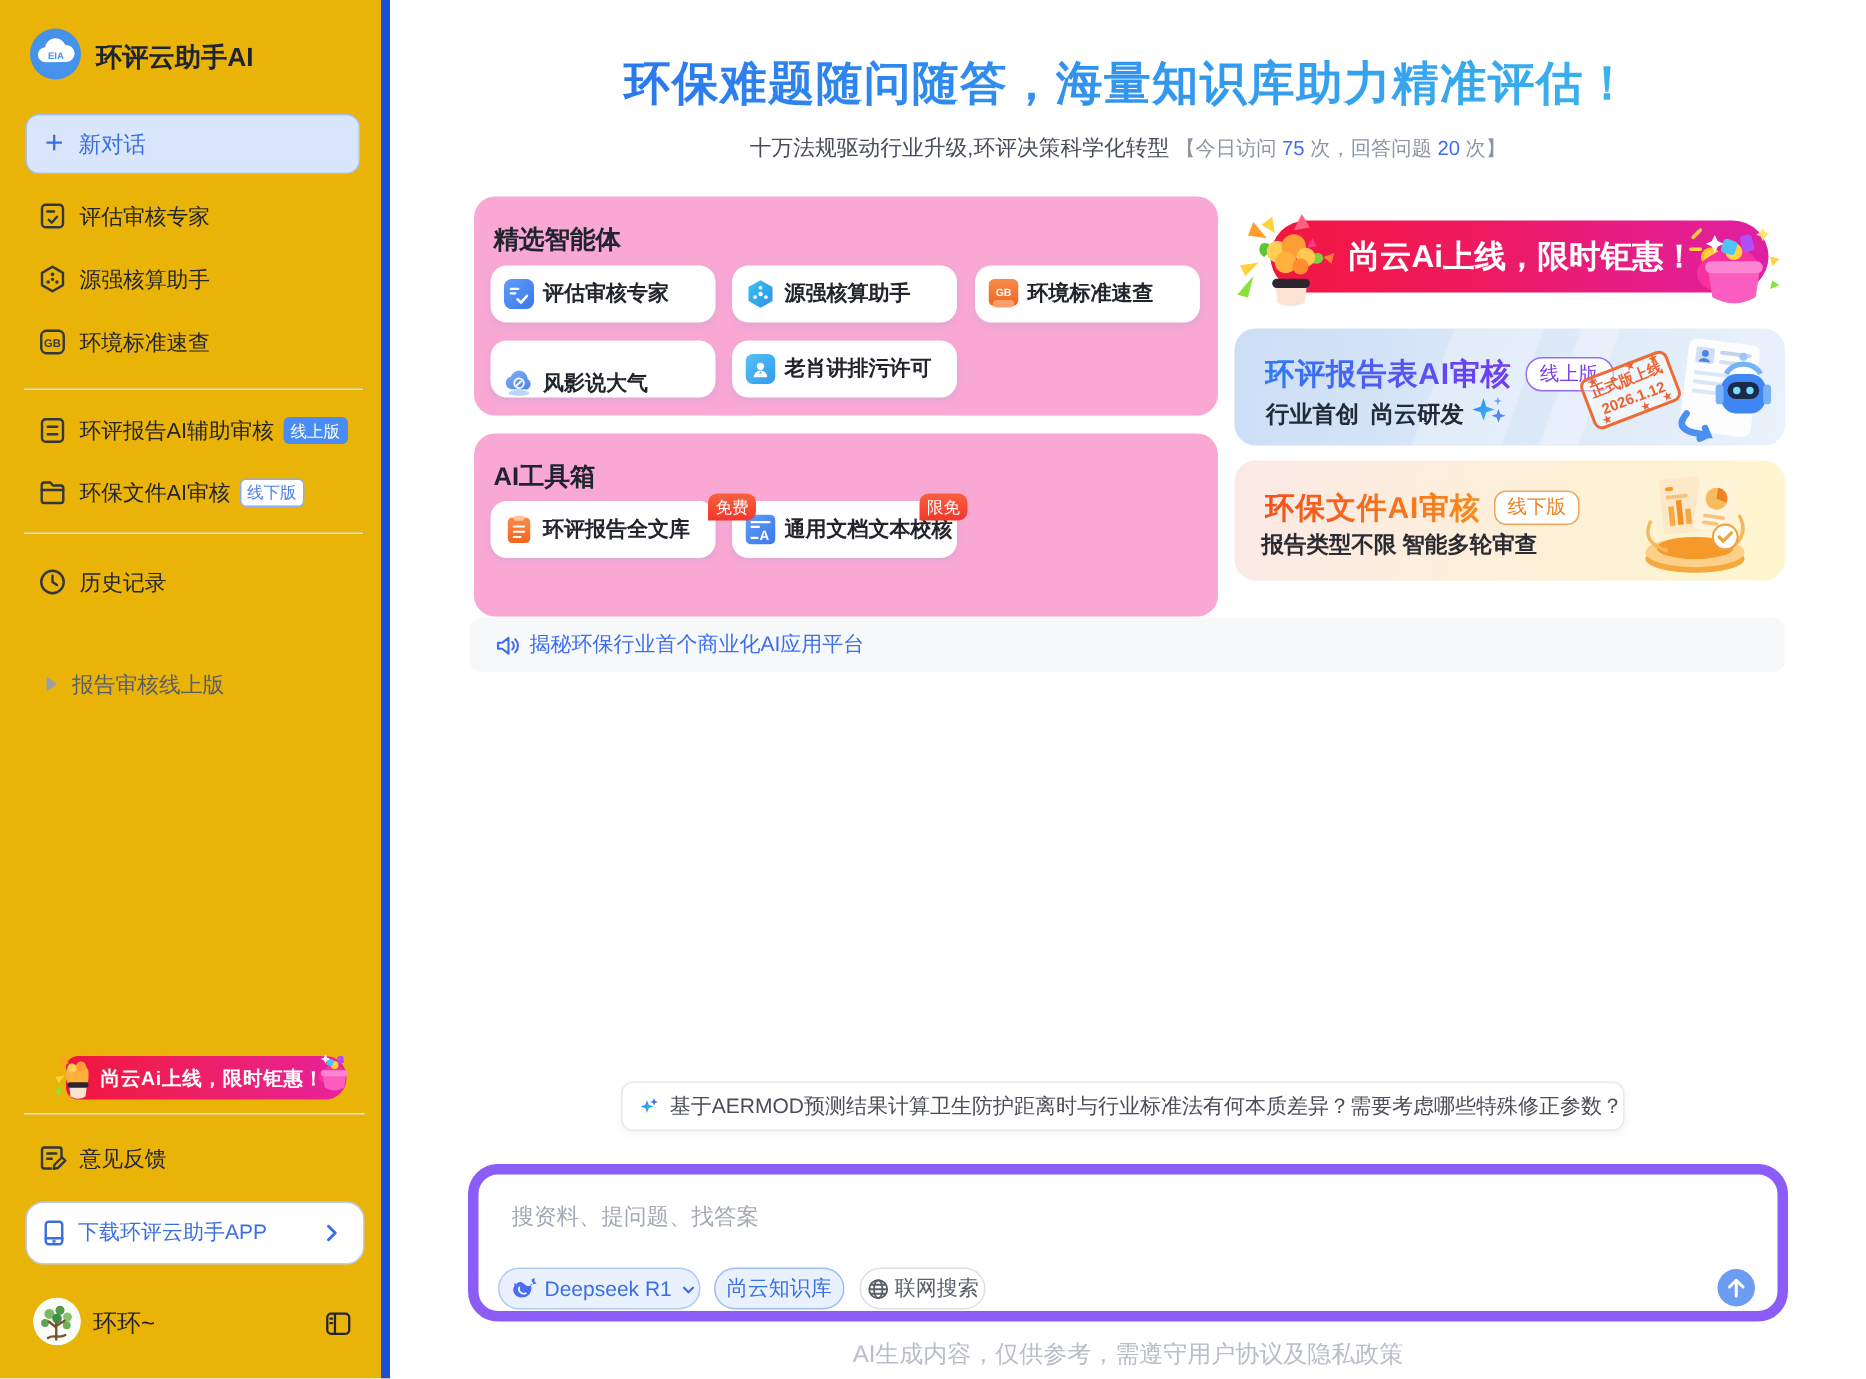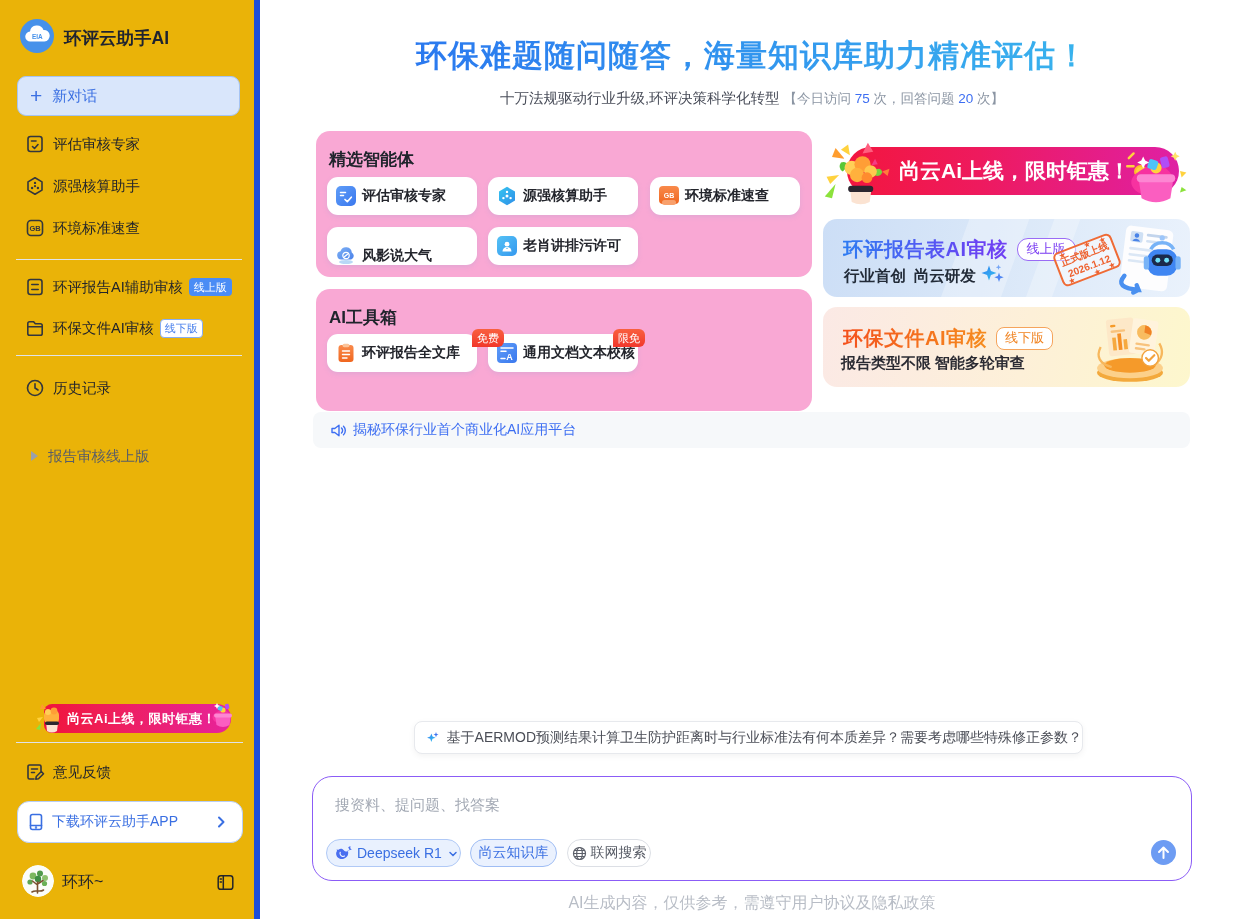--- a/index.html
+++ b/index.html
@@ -53,21 +53,21 @@
 
 #banner3 { background:linear-gradient(100deg,#fbe9e5,#fdf0d8 55%,#fdf7cd);padding-left:20px; }
 .b3title { position:absolute; left:20px; top:18px; font-size:20px; font-weight:700; letter-spacing:.5px; background:linear-gradient(90deg,#f4511d,#f58d1e 70%,#f59e1a); -webkit-background-clip:text; background-clip:text; color:transparent; }
 .b3badge { display:inline-block; vertical-align:3px; margin-left:9px; font-size:13px; font-weight:400; letter-spacing:0; background:#fff; -webkit-text-fill-color:#f0821f; border:1px solid #f5a45c; border-radius:8px; padding:1px 8px 2px; }
 .b3sub { position:absolute; left:18px; top:47px; font-size:15px; font-weight:700; color:#2b2b33; font-family:"Liberation Serif", serif; }
 .b3ill { position:absolute; right:16px; top:1px; }
 
 .notice { position:absolute; left:53px; top:412px; width:877px; height:36px; background:#f6f8fa; border-radius:8px; display:flex; align-items:center; font-size:14px; color:#3d6ef2; }
 
 .chip { position:absolute; left:154px; top:721px; width:669px; height:33px; background:#fff; border:1px solid #e7e9ed; box-shadow:0 2px 6px rgba(0,0,0,.05); border-radius:8px; display:flex; align-items:center; font-size:14px; color:#4b4e57; white-space:nowrap; }
-.inputBox { position:absolute; left:52px; top:776px; width:880px; height:105px; background:#fff; border:1px solid #8b5cf6; border-radius:20px; }
+.inputBox { position:absolute; left:52px; top:776px; width:880px; height:105px; background:#fff; border:7px solid #8b5cf6; border-radius:20px; }
 .placeholder { position:absolute; left:22px; top:19px; font-size:15px; color:#a3a9b4; }
 .tool { position:absolute; top:62px; height:28px; border-radius:14px; display:flex; align-items:center; font-size:14px; }
 .sendBtn { position:absolute; right:15px; top:63px; width:25px; height:25px; border-radius:50%; background:#6d9cf3; }
 .footer { position:absolute; top:893px; left:0; width:100%; text-align:center; font-size:16px; color:#b8bdc6; }
 </style>
 </head>
 <body>
 <aside id="side">
   <div class="logo">
     <svg width="34" height="34" viewBox="0 0 34 34">

